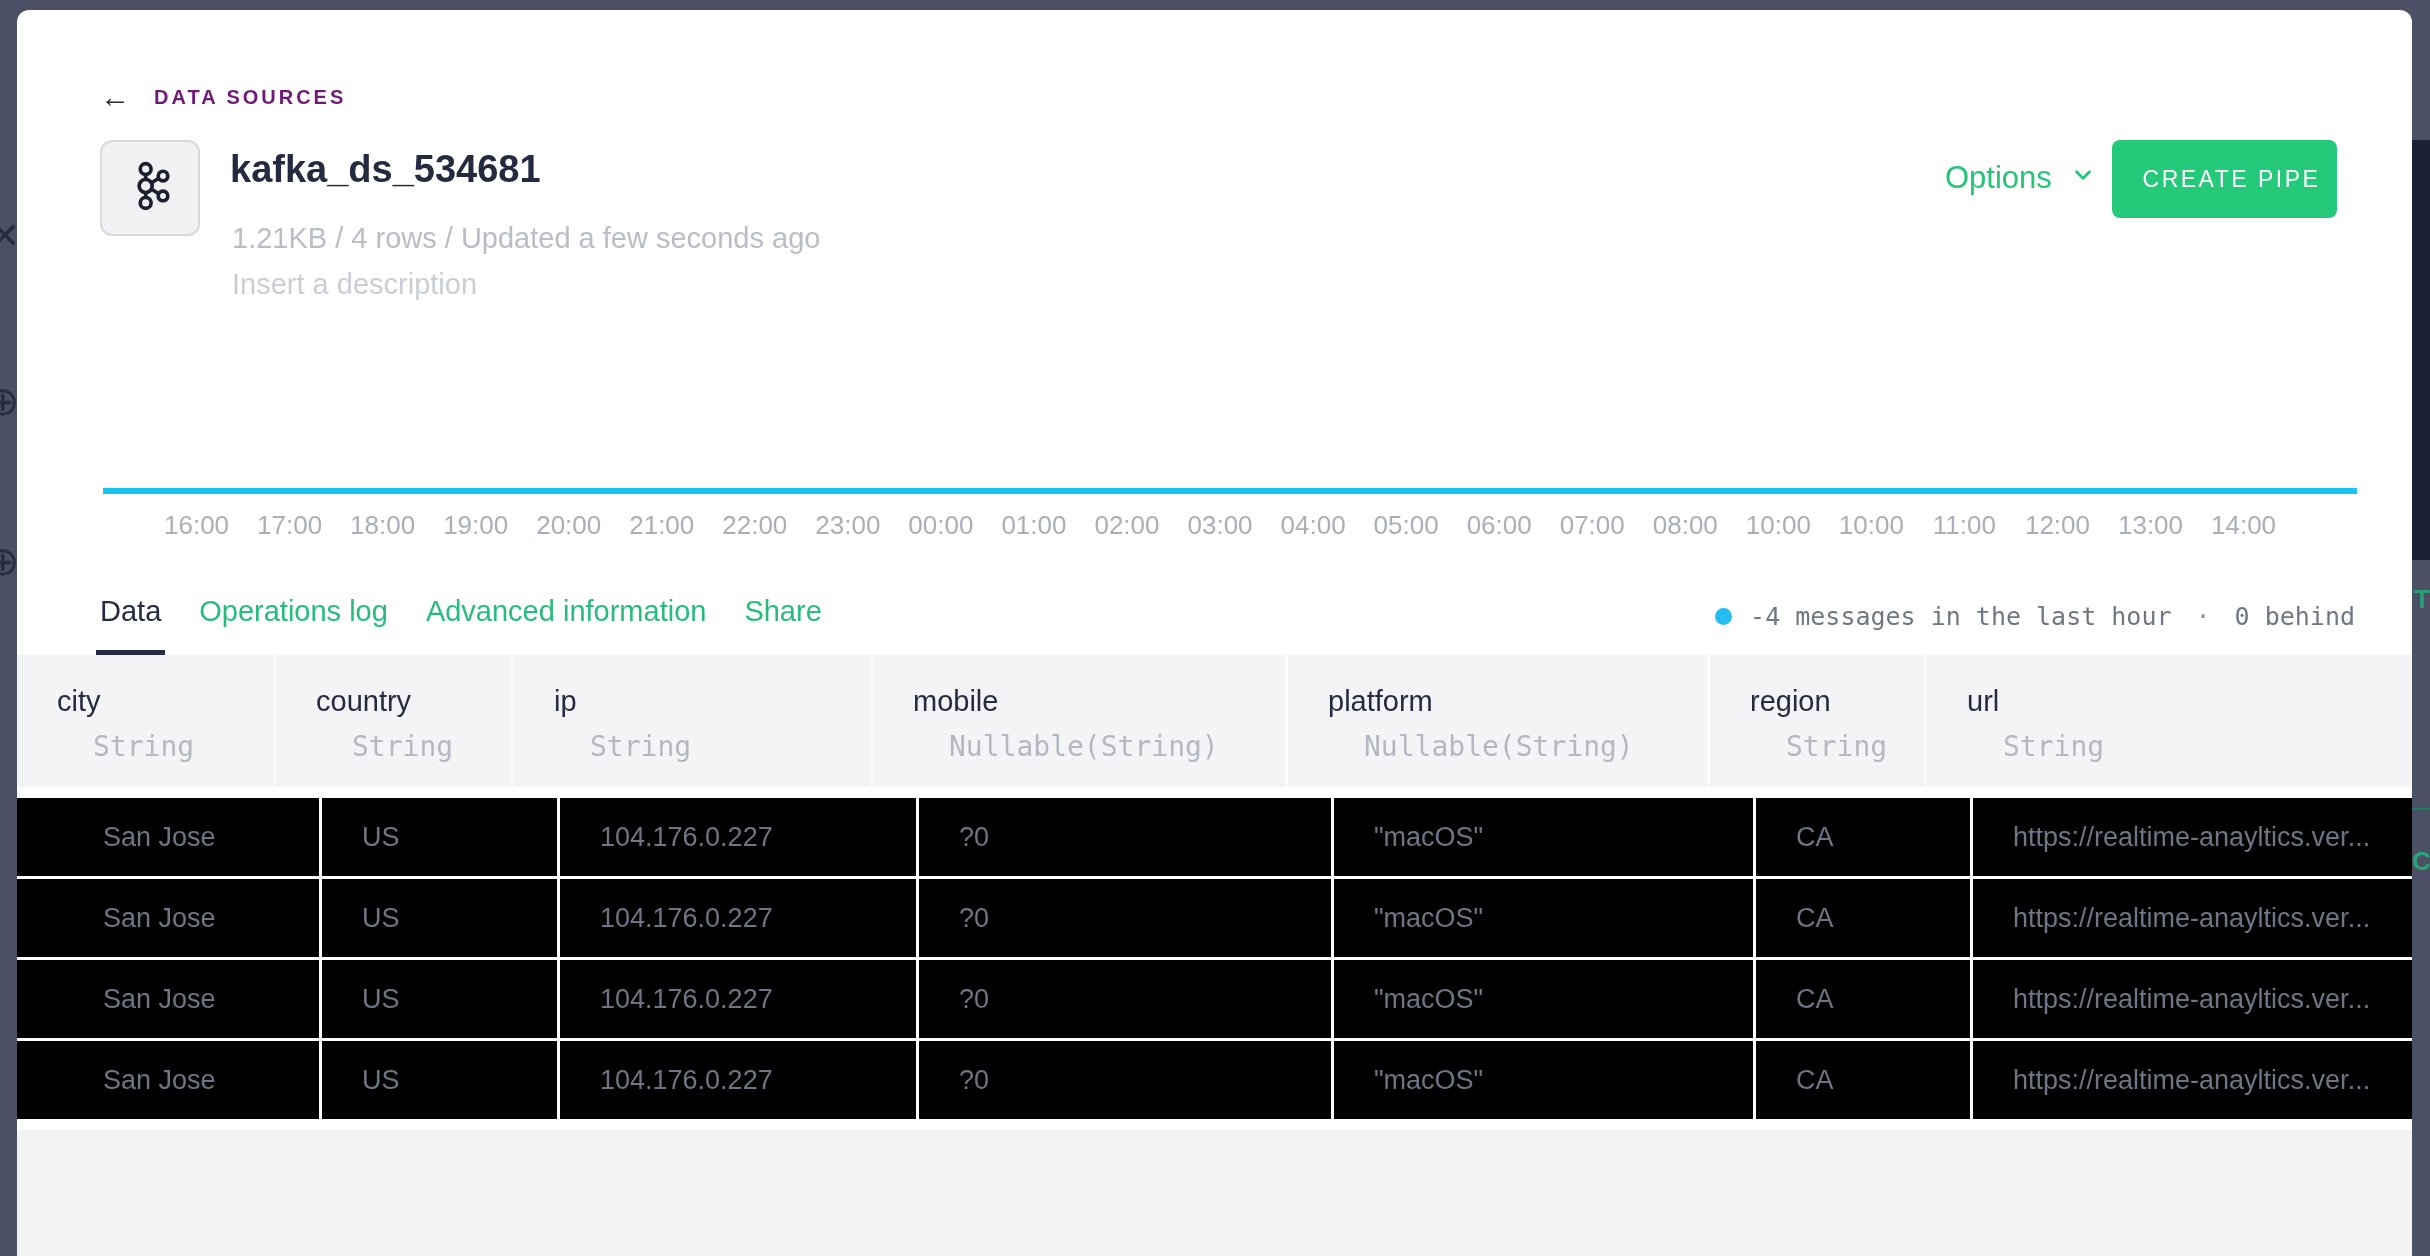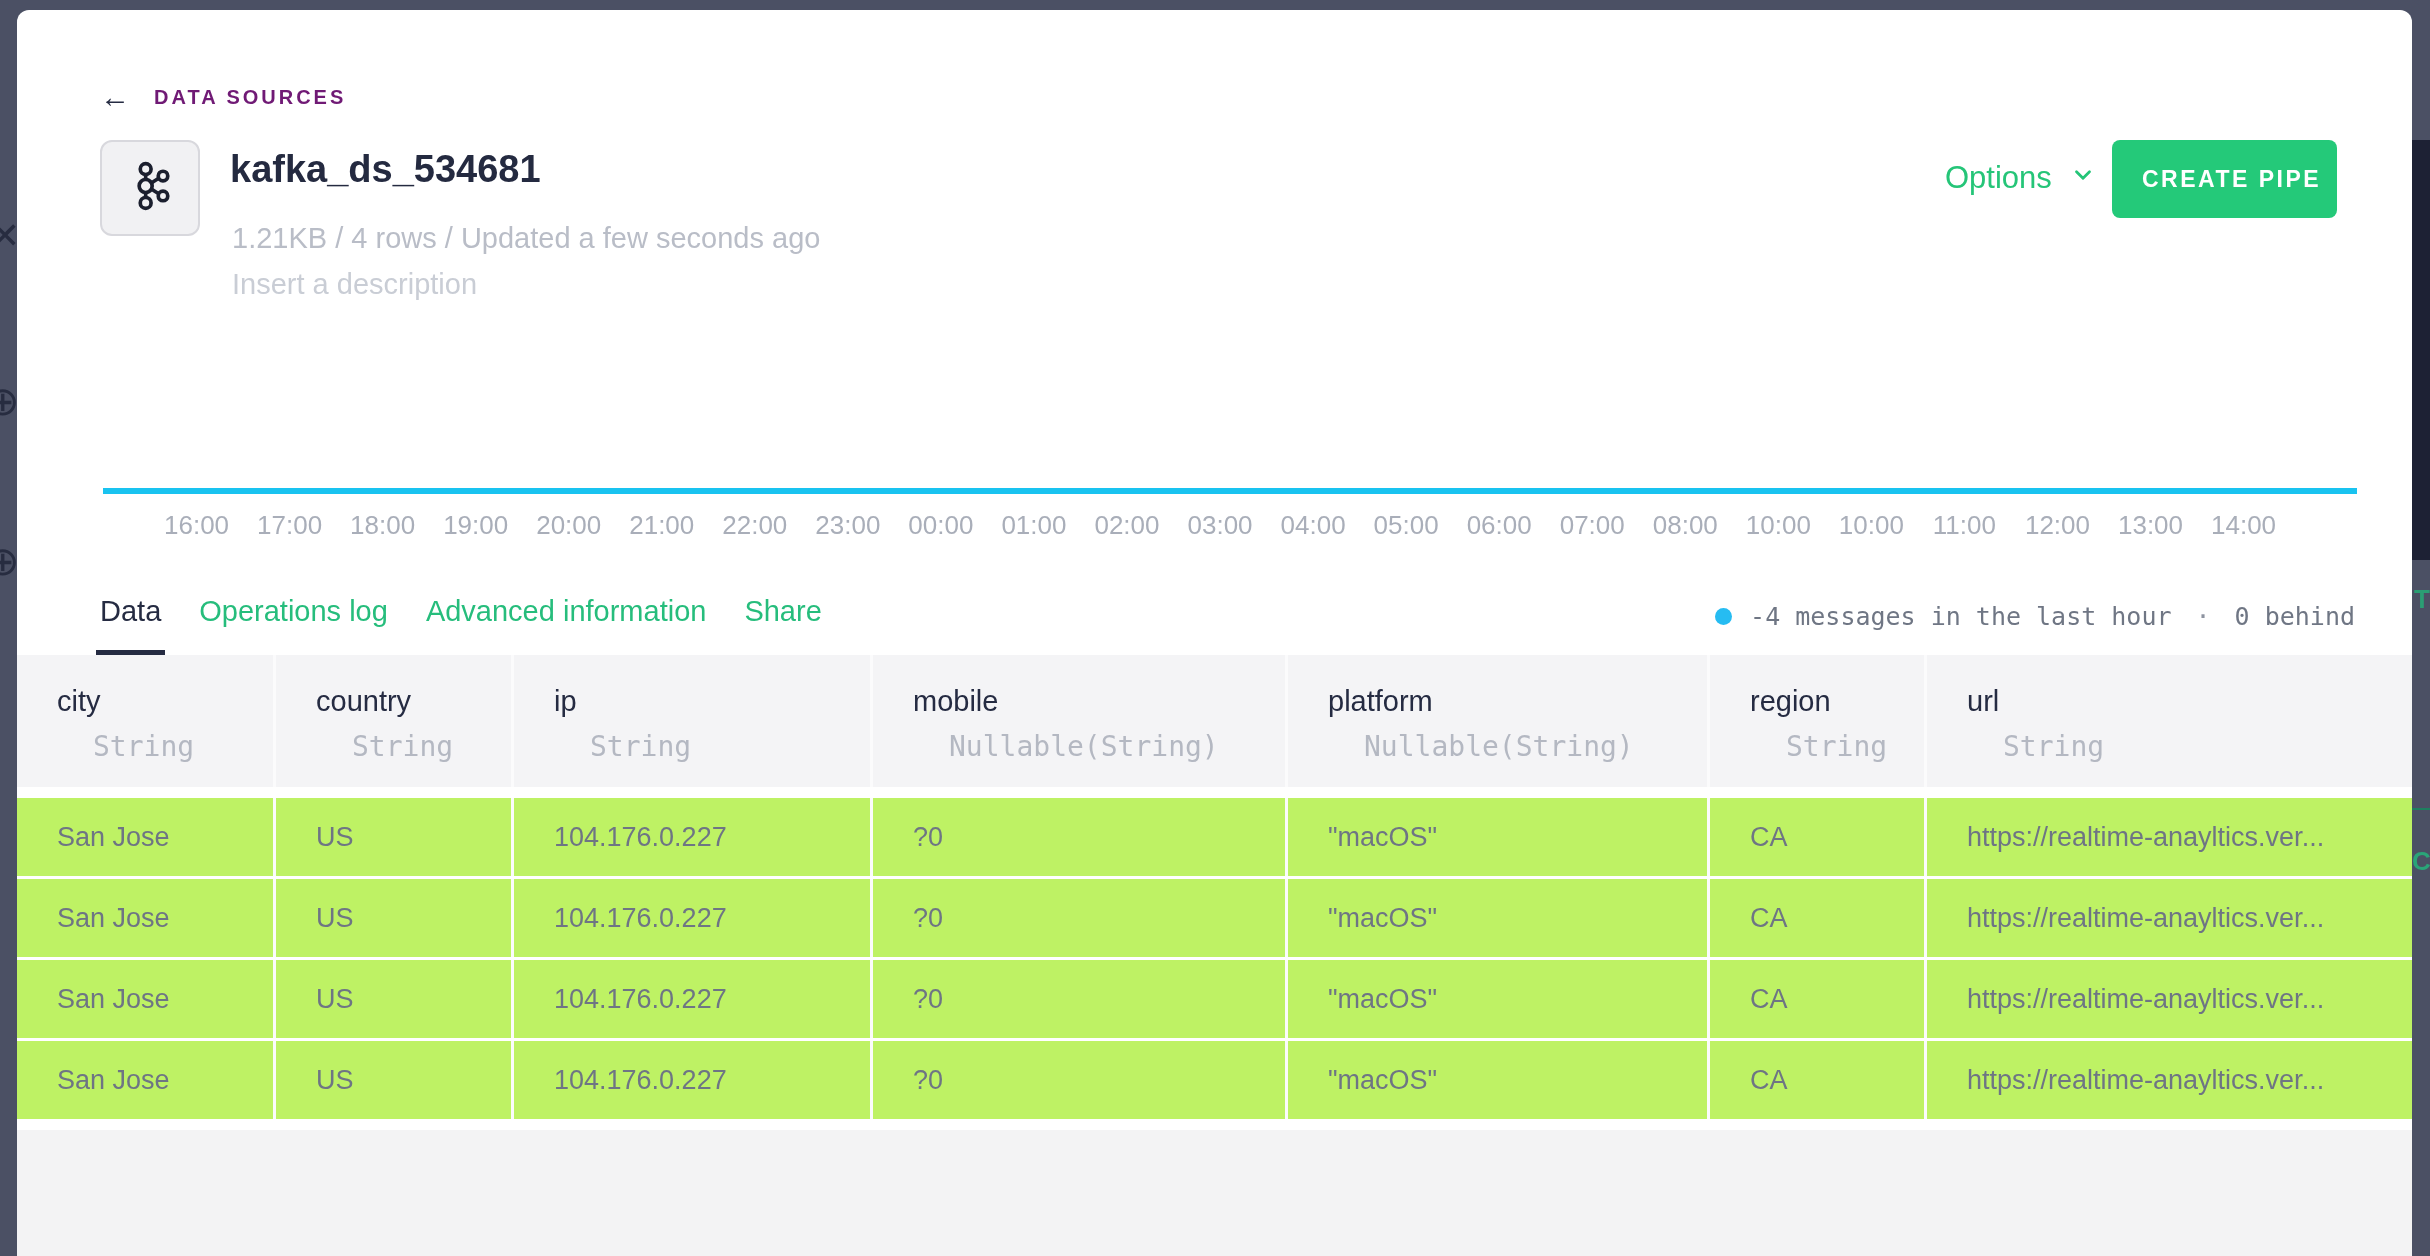--- a/index.html
+++ b/index.html
@@ -26,21 +26,21 @@
               background:#f1f1f3;border:2px solid #d8d8dd;box-sizing:border-box;
               display:flex;align-items:center;justify-content:center;}
   .ds-title{position:absolute;left:213px;top:138px;font-size:38px;font-weight:600;color:#242a40;}
   .ds-meta{position:absolute;left:215px;top:212px;font-size:29px;color:#b9bdc7;}
   .ds-desc{position:absolute;left:215px;top:258px;font-size:29px;color:#c9cdd5;}
 
   .options{position:absolute;left:1928px;top:150px;display:flex;align-items:flex-end;gap:18px;
            font-size:31px;color:#25c578;cursor:pointer;}
   .btn-create{position:absolute;left:2095px;top:130px;width:225px;height:78px;border:none;
               border-radius:8px;background:#24c979;color:#ffffff;font-family:"Liberation Sans",sans-serif;
-              font-size:23px;font-weight:700;letter-spacing:2.5px;cursor:pointer;
+              font-size:23px;font-weight:400;letter-spacing:2.5px;cursor:pointer;
               display:flex;align-items:center;justify-content:center;padding-left:20px;}
 
   
   .chart-line{position:absolute;left:86px;top:478px;width:2254px;height:6px;background:#19c3f0;}
   .axis-row{position:absolute;left:133px;top:500px;width:2140px;display:flex;}
   .axis-row span{flex:1;text-align:center;font-size:26px;color:#a9aeb9;}
 
   
   .tabs{position:absolute;left:83px;top:585px;display:flex;gap:38px;}
   .tab{position:relative;font-size:29px;color:#26bd7c;cursor:pointer;padding-bottom:20px;}
@@ -54,21 +54,21 @@
   .status .sep{color:#8d93a0;margin:0 6px;}
 
   
   .table-wrap{position:absolute;left:0;right:0;top:645px;bottom:0;display:flex;flex-direction:column;gap:11px;justify-content:center;}
   .grid{display:grid;grid-template-columns:256px 238px 359px 415px 422px 217px 1fr;}
   .thead{background:#f4f4f6;height:132px;}
   .th{padding:30px 0 0 40px;box-sizing:border-box;overflow:hidden;}
   .th + .th{border-left:3px solid #fbfbfc;}
   .th .col-name{font-size:29px;color:#252b42;font-weight:500;}
   .th .col-type{margin-top:12px;font-family:"DejaVu Sans Mono",monospace;font-size:28px;color:#b4b8c2;margin-left:36px;}
-  .trow{background:#bef264;height:78px;}
+  .trow{background:#000000;height:78px;padding-left:46px;}
   .td{line-height:78px;padding-left:40px;font-size:27px;color:#6e7584;
       white-space:nowrap;overflow:hidden;box-sizing:border-box;}
   .td + .td{border-left:3px solid #fbfbfc;}
   .table-filler{flex:1;background:#f3f3f4;}
 </style>
 </head>
 <body>
 
 <div id="stage">
 

